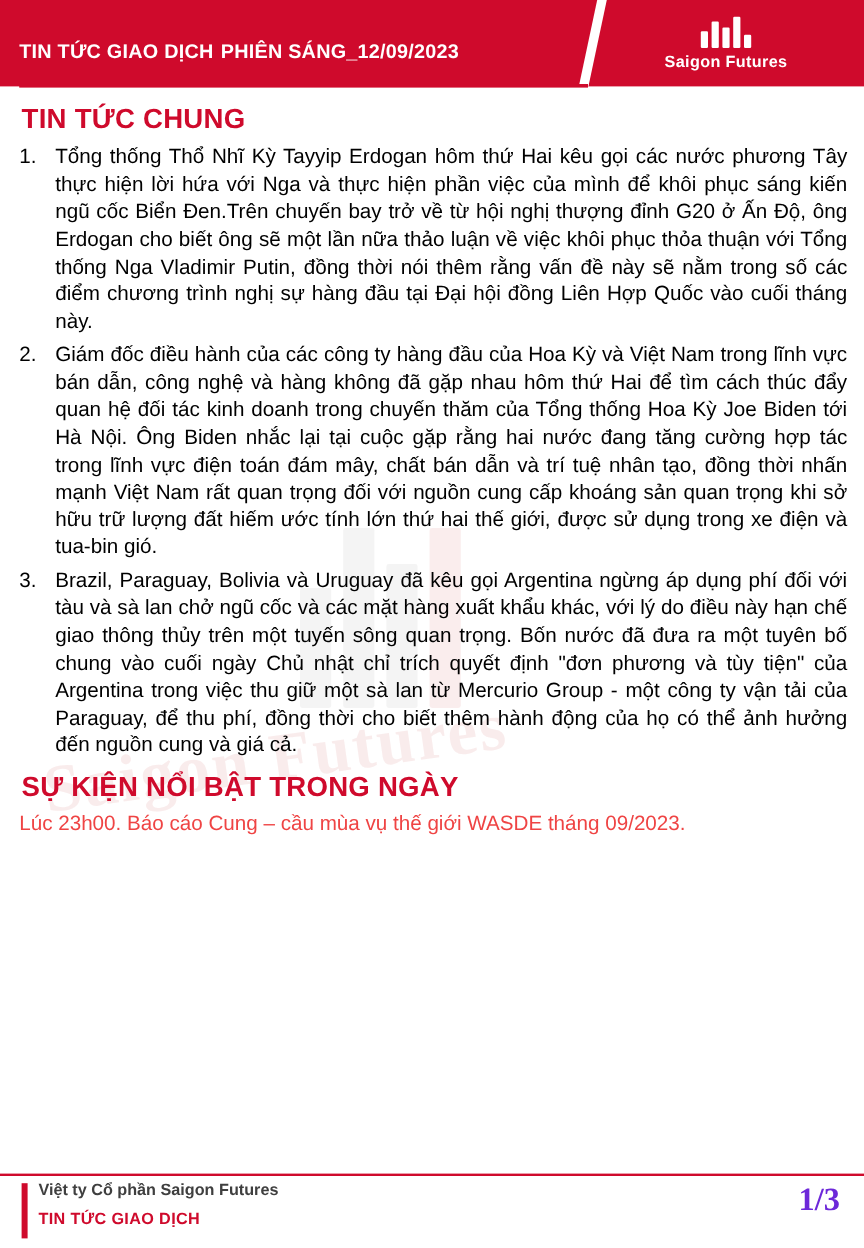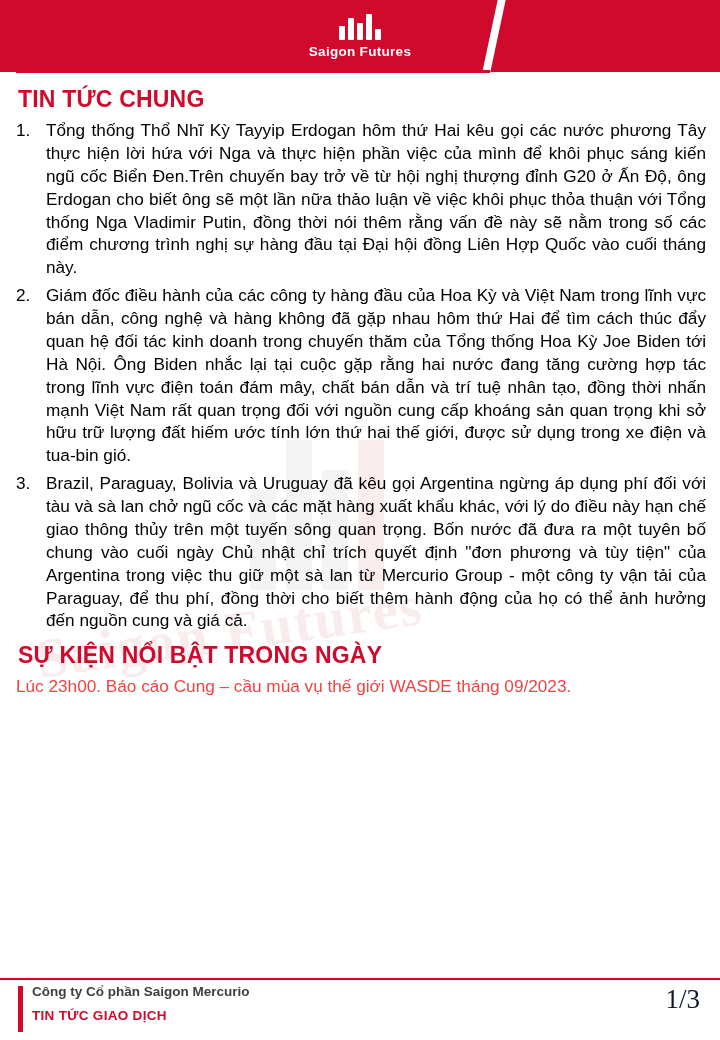--- a/index.html
+++ b/index.html
@@ -217,42 +217,47 @@
     font-size: 13.5px;
     font-weight: 700;
     color: #cf0a2c;
     letter-spacing: 0.3px;
   }
   .footer-page {
     position: absolute;
     right: 20px;
     top: 6px;
     font-size: 27px;
-    color: #0f172a;
-    font-weight: 400;
+    color: #6d28d9;
+    font-weight: 700;
     font-family: "Liberation Serif", serif;
     text-align: right;
   }
 </style>
 </head>
 <body>
 
 <div class="page">
 
   <div class="watermark">
     <div class="wm-bars">
       <i></i>
         <i></i>
         <i></i>
         <i></i>
     </div>
     <div class="wm-text">Saigon Futures</div>
   </div>
 
   <div class="header">
+    <div class="header-left">
+      <div class="header-left-inner">
+        <span>TIN TỨC GIAO DỊCH</span><span class="hdr-part2">PHIÊN SÁNG_12/09/2023</span>
+      </div>
+    </div>
     <div class="header-right">
       <div class="logo-bars">
         <i></i>
           <i></i>
           <i></i>
           <i></i>
           <i></i>
       </div>
       <div class="logo-text">Saigon Futures</div>
     </div>
@@ -281,18 +286,18 @@
 
     <div class="section-title" style="margin-top:10px;">SỰ KIỆN NỔI BẬT TRONG NGÀY</div>
 
     <div class="event-line">Lúc 23h00. Báo cáo Cung – cầu mùa vụ thế giới WASDE tháng 09/2023.</div>
 
   </div>
 
   <div class="footer">
     <div class="footer-rule"></div>
     <div class="footer-bar"></div>
-    <div class="footer-company">Công ty Cổ phần Saigon Mercurio</div>
+    <div class="footer-company">Việt ty Cổ phần Saigon Futures</div>
     <div class="footer-sub">TIN TỨC GIAO DỊCH</div>
     <div class="footer-page">1/3</div>
   </div>
 
 </div>
 
 </body></html>

